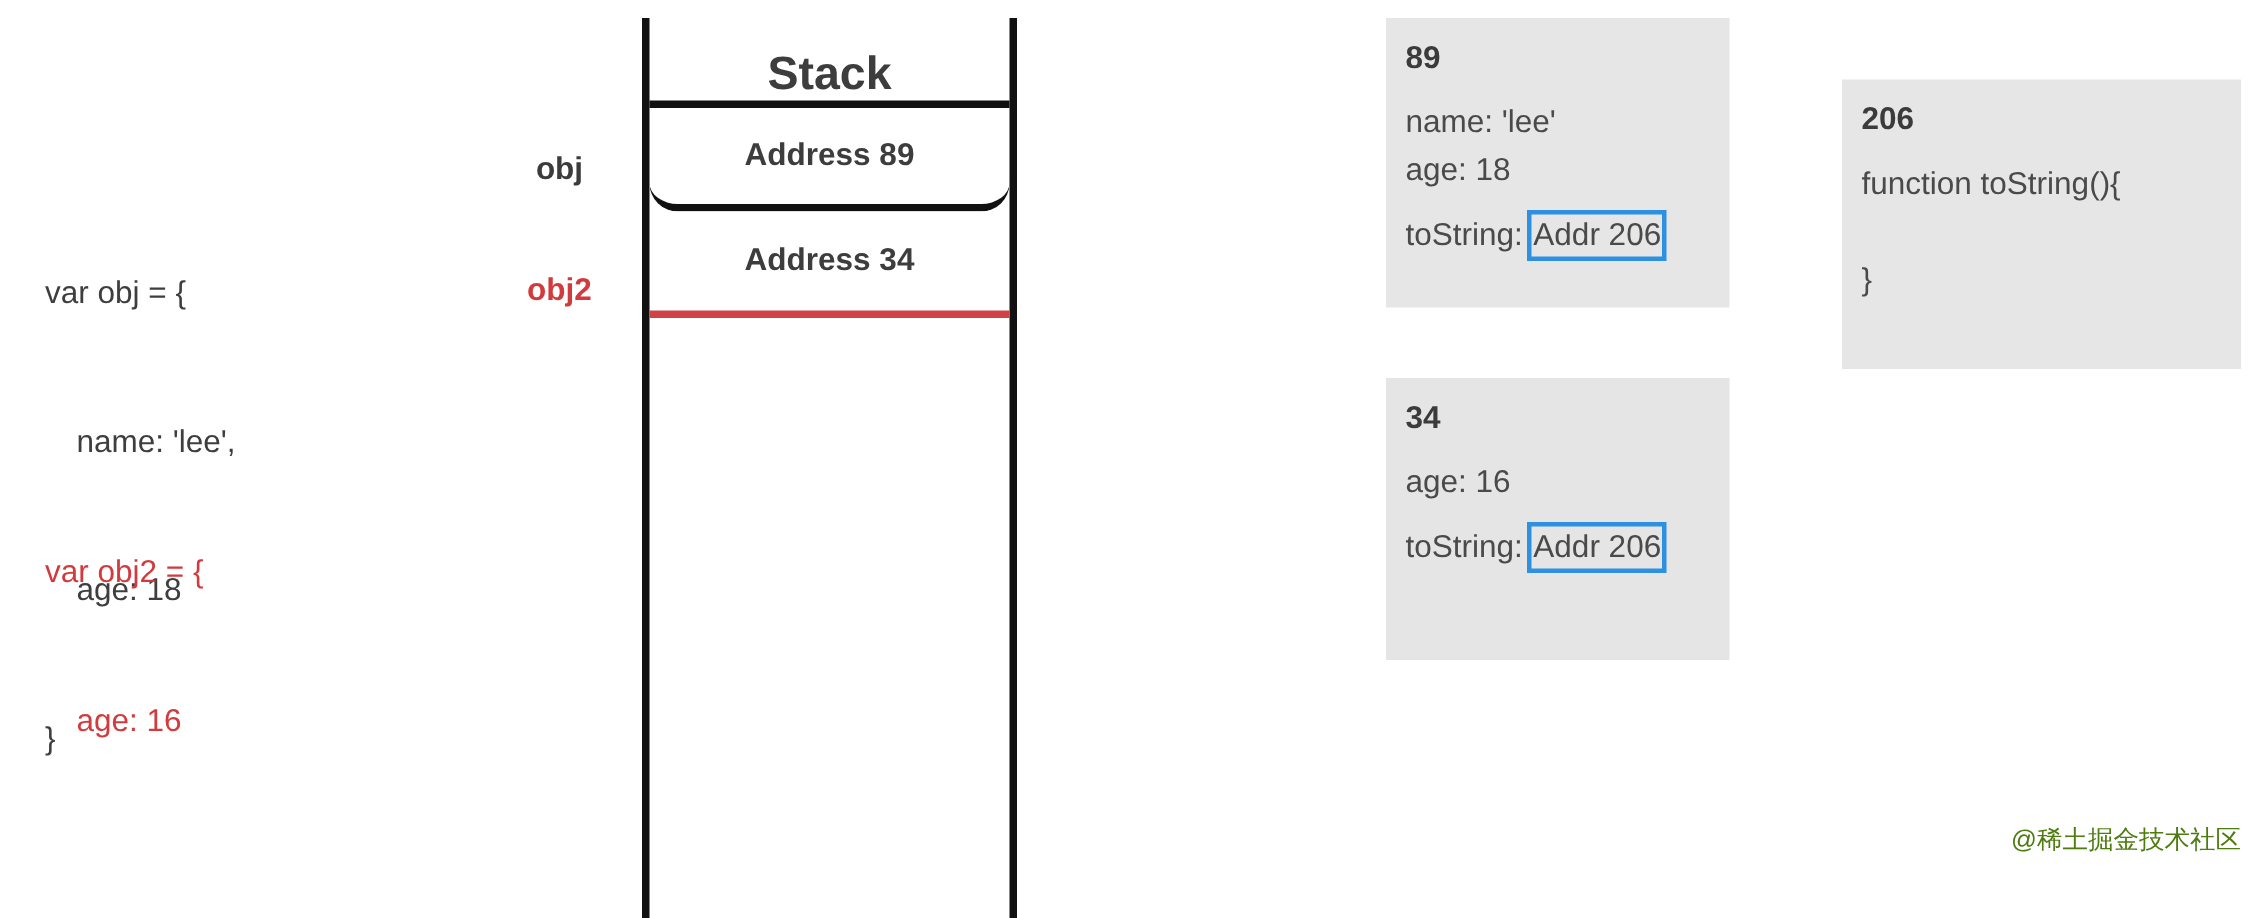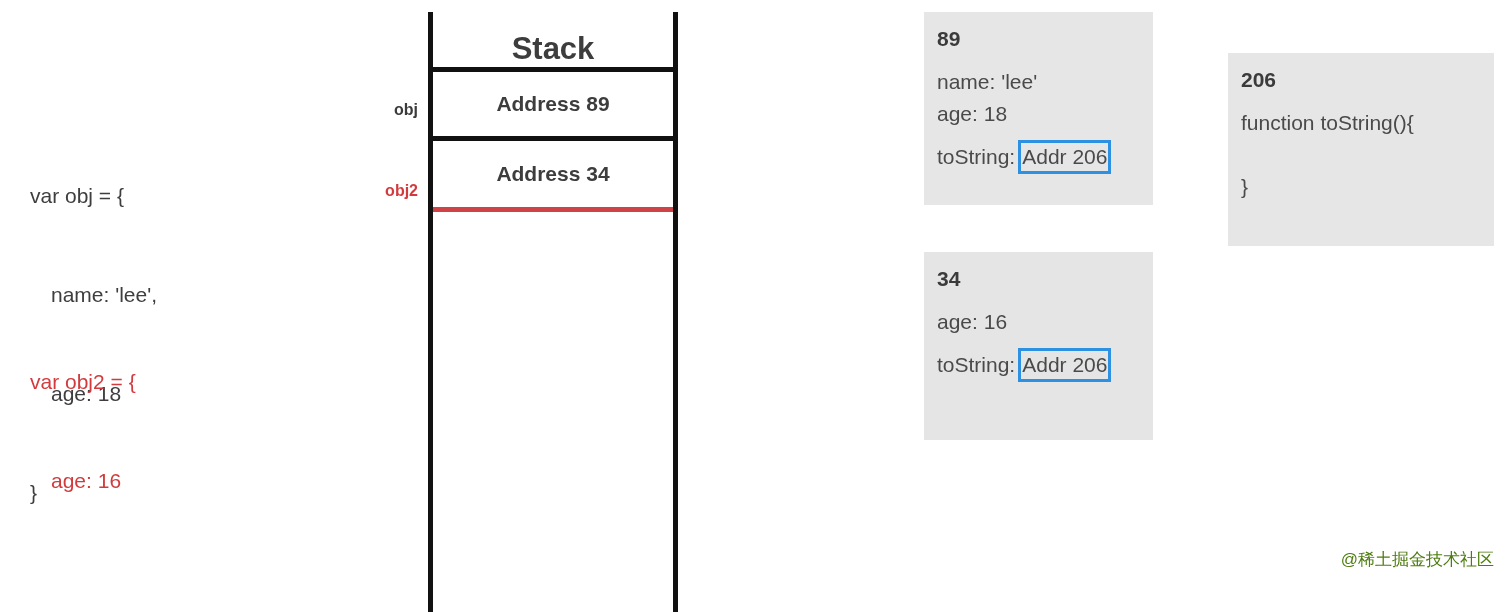--- a/index.html
+++ b/index.html
@@ -49,28 +49,28 @@
     color: #3d3d3d;
   }
   .stack-row {
     display: flex;
     align-items: center;
     justify-content: center;
     font-size: 21px;
     font-weight: bold;
     color: #3d3d3d;
   }
-  .stack-row.row-obj  { height: 69px; border-bottom: 5px solid #111111; }
+  .stack-row.row-obj  { height: 69px; border-bottom: 5px solid #111111; border-radius: 19px; }
   .stack-row.row-obj2 { height: 71px; border-bottom: 5px solid #cf4245; }
 
   .stack-label {
     position: absolute;
     width: 90px;
-    text-align: right;
-    font-size: 16px;
+    text-align: center;
+    font-size: 21px;
     font-weight: bold;
   }
   #label-obj  { left: 328px; top: 101px; color: #3b3b3b; }
   #label-obj2 { left: 328px; top: 182px; color: #d23b3e; }
 
   
   .heap-box {
     position: absolute;
     padding: 14px 10px 0 13px;
     font-size: 21px;

